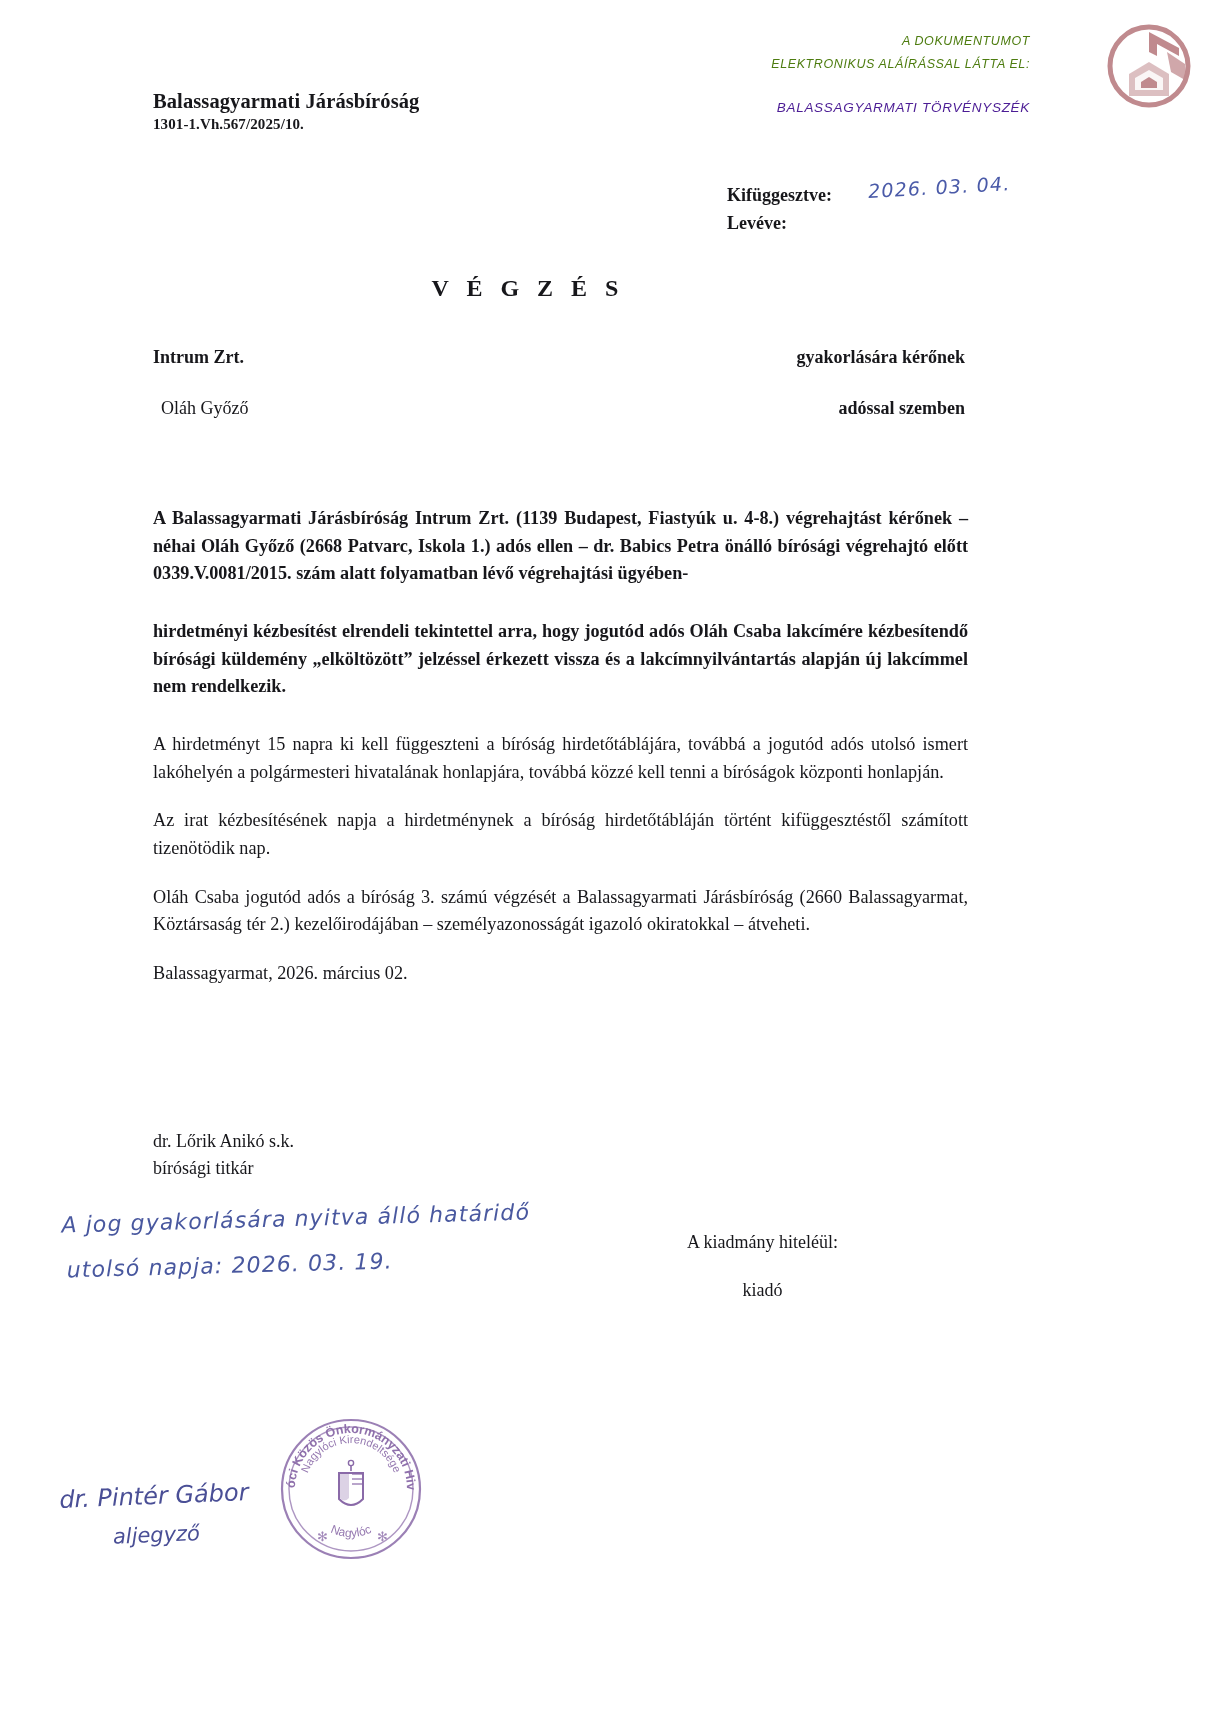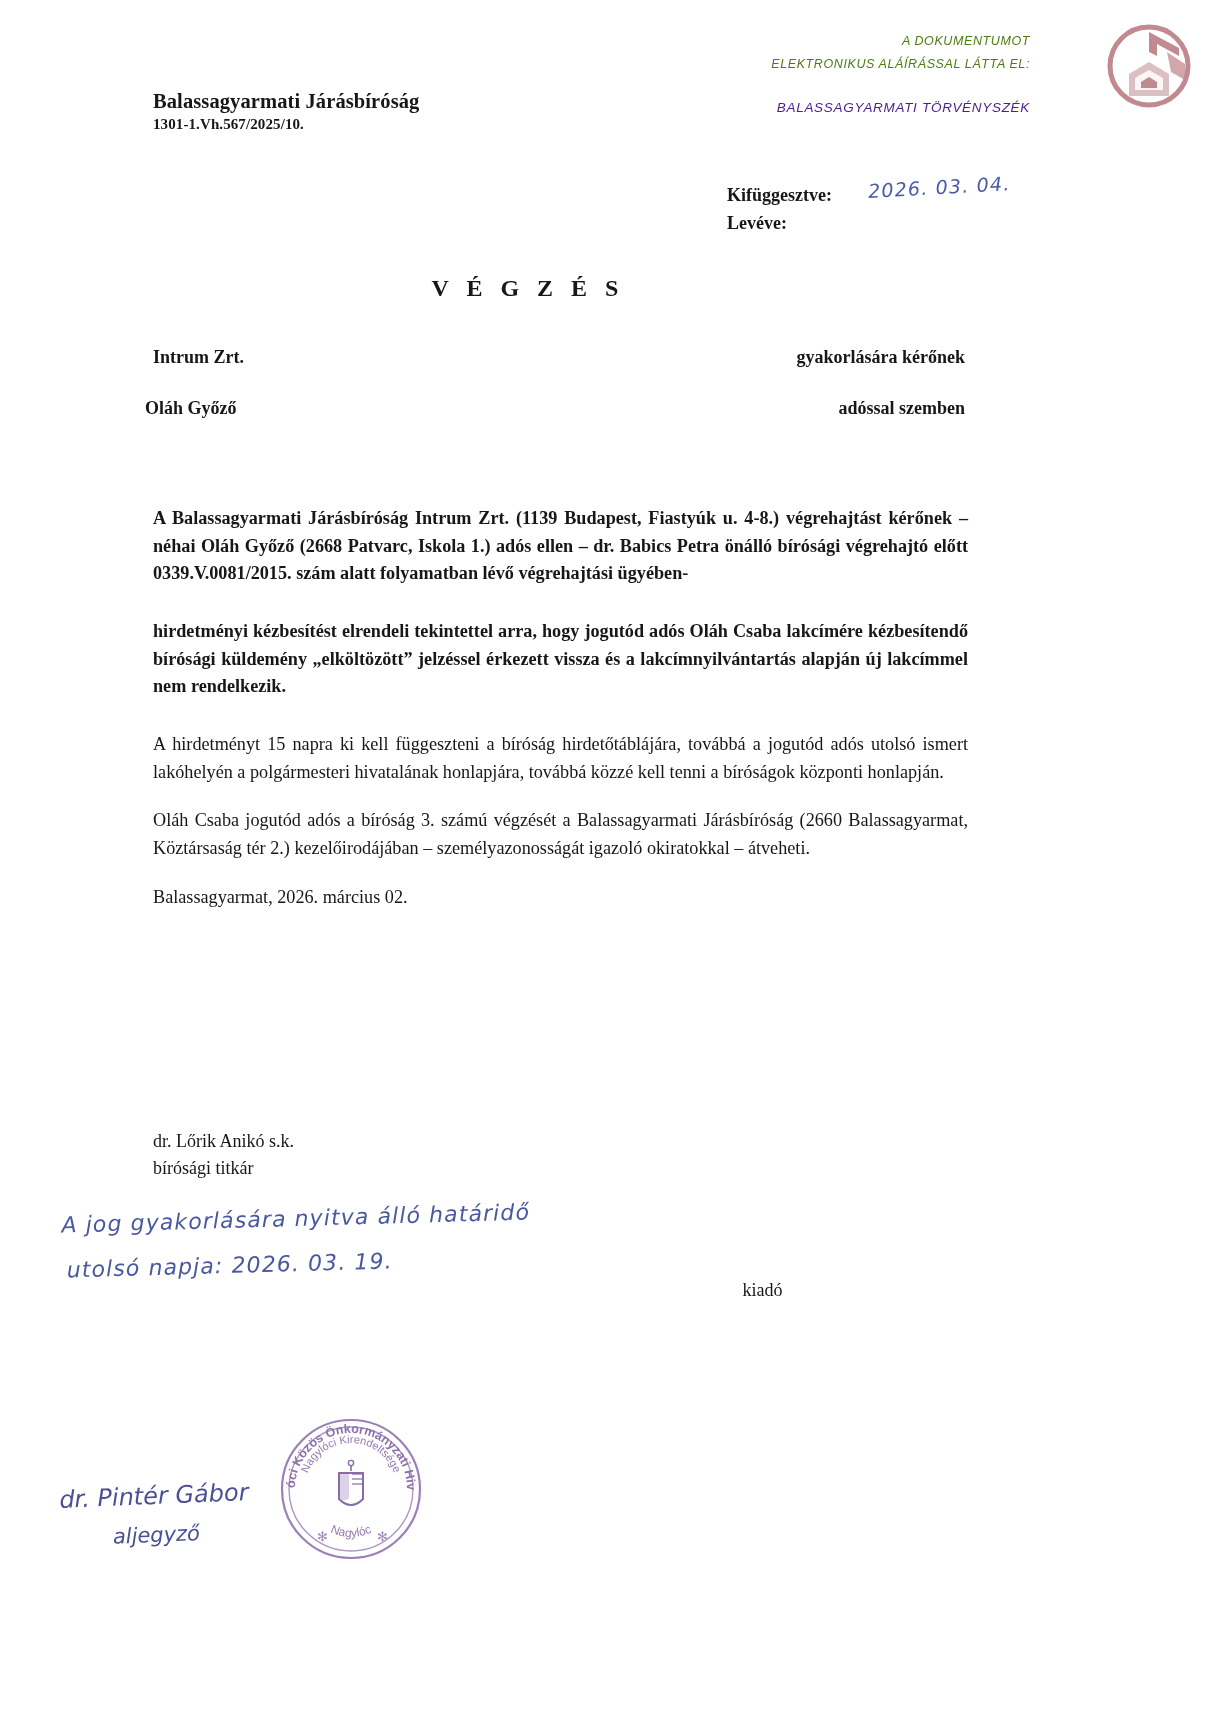--- a/index.html
+++ b/index.html
@@ -111,21 +111,21 @@
     text-align: center;
     font-weight: bold;
     font-size: 24px;
     letter-spacing: 6px;
     margin-left: 23px;
   }
 
   
   .party-left-1 { position: absolute; left: 153px; top: 347px; font-weight: bold; font-size: 18px; }
   .party-right-1 { position: absolute; left: 600px; top: 347px; width: 365px; text-align: right; font-weight: bold; font-size: 18px; }
-  .party-left-2 { position: absolute; left: 145px; top: 398px; font-weight: bold; font-size: 18px; }
+  .party-left-2 { position: absolute; left: 161px; top: 398px; font-weight: normal; font-size: 18px; }
   .party-right-2 { position: absolute; left: 600px; top: 398px; width: 365px; text-align: right; font-weight: bold; font-size: 18px; }
 
   
   .body {
     position: absolute;
     left: 153px;
     top: 505px;
     width: 815px;
   }
   .body p {
@@ -244,28 +244,30 @@
 
   <div class="party-left-1">Intrum Zrt.</div>
   <div class="party-right-1">gyakorlására kérőnek</div>
   <div class="party-left-2">Oláh Győző</div>
   <div class="party-right-2">adóssal szemben</div>
 
   <div class="body">
     <p class="b gap">A Balassagyarmati Járásbíróság Intrum Zrt. (1139 Budapest, Fiastyúk u. 4-8.) végrehajtást kérőnek – néhai Oláh Győző (2668 Patvarc, Iskola 1.) adós ellen – dr. Babics Petra önálló bírósági végrehajtó előtt 0339.V.0081/2015. szám alatt folyamatban lévő végrehajtási ügyében-</p>
     <p class="b gap">hirdetményi kézbesítést elrendeli tekintettel arra, hogy jogutód adós Oláh Csaba lakcímére kézbesítendő bírósági küldemény „elköltözött” jelzéssel érkezett vissza és a lakcímnyilvántartás alapján új lakcímmel nem rendelkezik.</p>
     <p class="tight">A hirdetményt 15 napra ki kell függeszteni a bíróság hirdetőtáblájára, továbbá a jogutód adós utolsó ismert lakóhelyén a polgármesteri hivatalának honlapjára, továbbá közzé kell tenni a bíróságok központi honlapján.</p>
+    <p class="tight">Az irat kézbesítésének napja a hirdetménynek a bíróság hirdetőtábláján történt kifüggesztéstől számított tizenötödik nap.</p>
     <p class="tight">Oláh Csaba jogutód adós a bíróság 3. számú végzését a Balassagyarmati Járásbíróság (2660 Balassagyarmat, Köztársaság tér 2.) kezelőirodájában – személyazonosságát igazoló okiratokkal – átveheti.</p>
     <p>Balassagyarmat, 2026. március 02.</p>
   </div>
 
   <div class="sig">
     <div>dr. Lőrik Anikó s.k.</div>
     <div>bírósági titkár</div>
   </div>
+  <div class="kiadmany">A kiadmány hiteléül:</div>
   <div class="kiado">kiadó</div>
 
   <div class="hw-note">
     <div class="l1">A jog gyakorlására nyitva álló határidő</div>
     <div class="l2">utolsó napja: 2026. 03. 19.</div>
   </div>
 
   <div class="hw-bottom">
     <div class="l1">dr. Pintér Gábor</div>
     <div class="l2">aljegyző</div>

